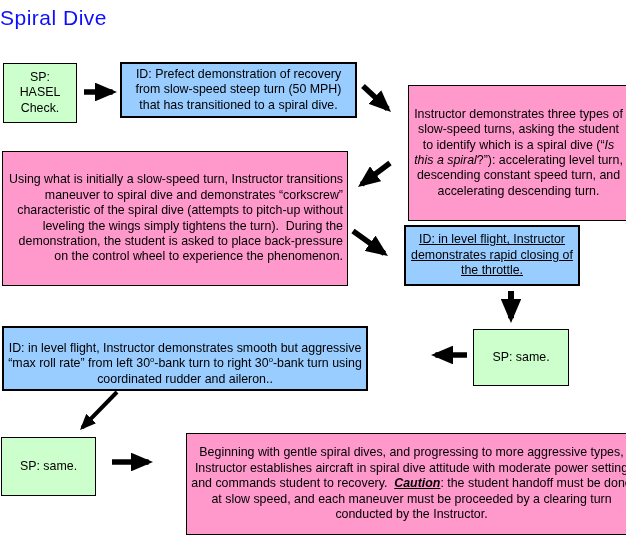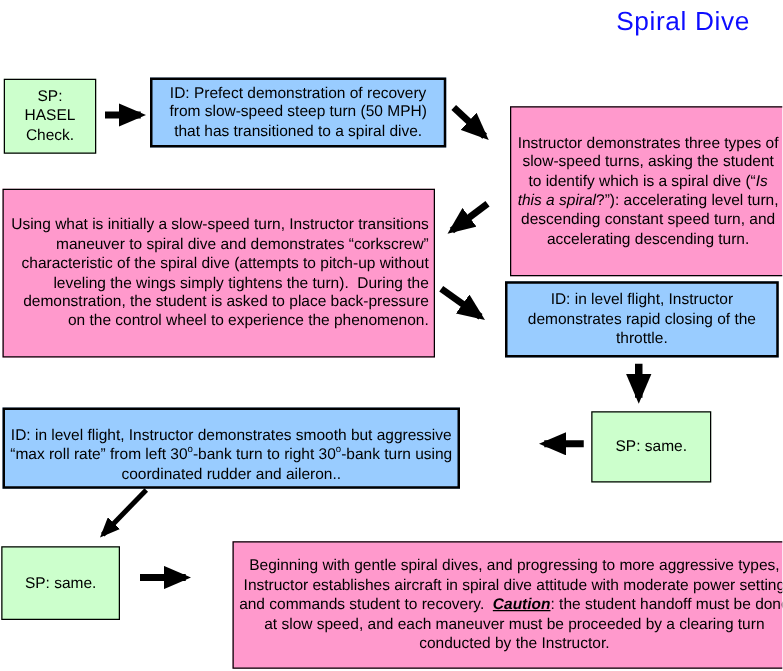--- a/index.html
+++ b/index.html
@@ -10,21 +10,21 @@
     background: var(--bg, #ffffff);
     font-family: "Liberation Sans", sans-serif;
     color: var(--body-color, #000000);
     overflow: hidden;
   }
   .title {
     position: absolute;
     left: 0;
     top: 6px;
     width: 600px;
-    text-align: right;
+    text-align: left;
     font-size: 21px;
     letter-spacing: 0.5px;
     color: var(--title-color, #0d0dff);
   }
   .box {
     position: absolute;
     display: flex;
     align-items: center;
     justify-content: center;
     box-sizing: border-box;
@@ -37,21 +37,21 @@
   .box-text { width: 100%; }
   .green { background: var(--green-fill, #ccffcc); }
   .blue  { background: var(--blue-fill,  #99ccff); border-width: 2px; }
   .pink  { background: var(--pink-fill,  #ff99cc); }
 
   
   .b-sp-hasel       { left: 3px;   top: 63px;  width: 74px;  height: 60px;  }
   .b-id-recovery    { left: 120px; top: 62px;  width: 237px; height: 56px;  }
   .b-three-turns    { left: 408px; top: 60px;  width: 221px; height: 136px; margin-top: 25px; }
   .b-corkscrew      { left: 2px;   top: 151px; width: 346px; height: 135px; text-align: right; }
-  .b-throttle       { left: 404px; top: 225px; width: 219px; height: 61px;  }
+  .b-throttle       { left: 404px; top: 225px; width: 176px; height: 61px; text-decoration: underline;  }
   .b-sp-same-upper  { left: 473px; top: 329px; width: 96px;  height: 57px;  }
   .b-max-roll       { left: 2px;   top: 326px; width: 366px; height: 65px; align-items: flex-end;  }
   .b-sp-same-lower  { left: 1px;   top: 437px; width: 95px;  height: 59px;  }
   .b-practice       { left: 186px; top: 433px; width: 451px; height: 102px; }
 
   .arrows-layer {
     position: absolute;
     left: 0; top: 0;
     width: 626px; height: 537px;
     pointer-events: none;

